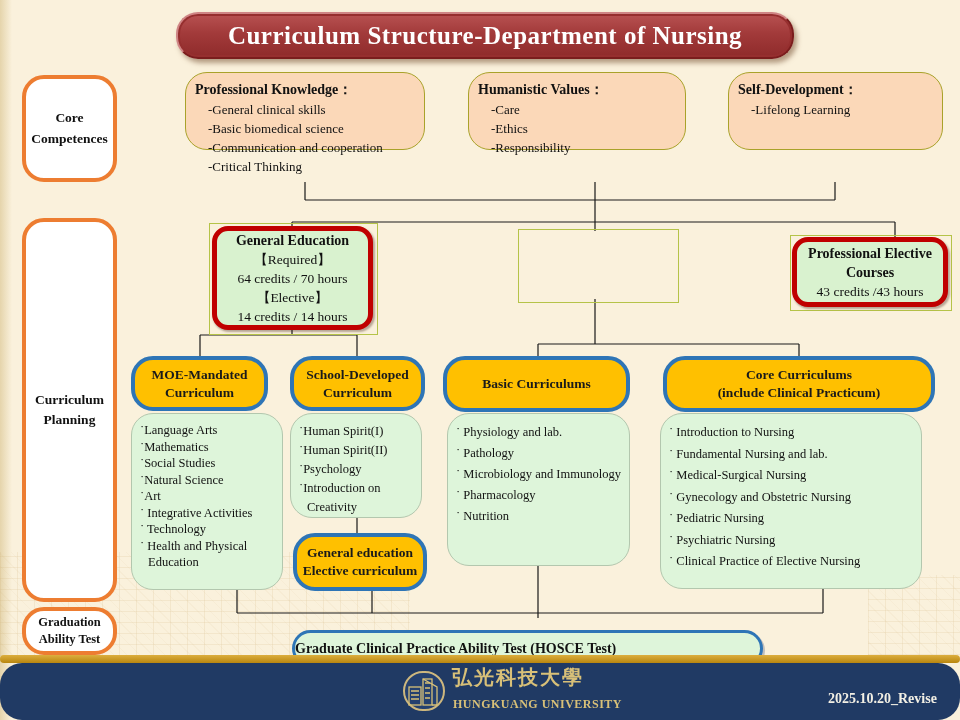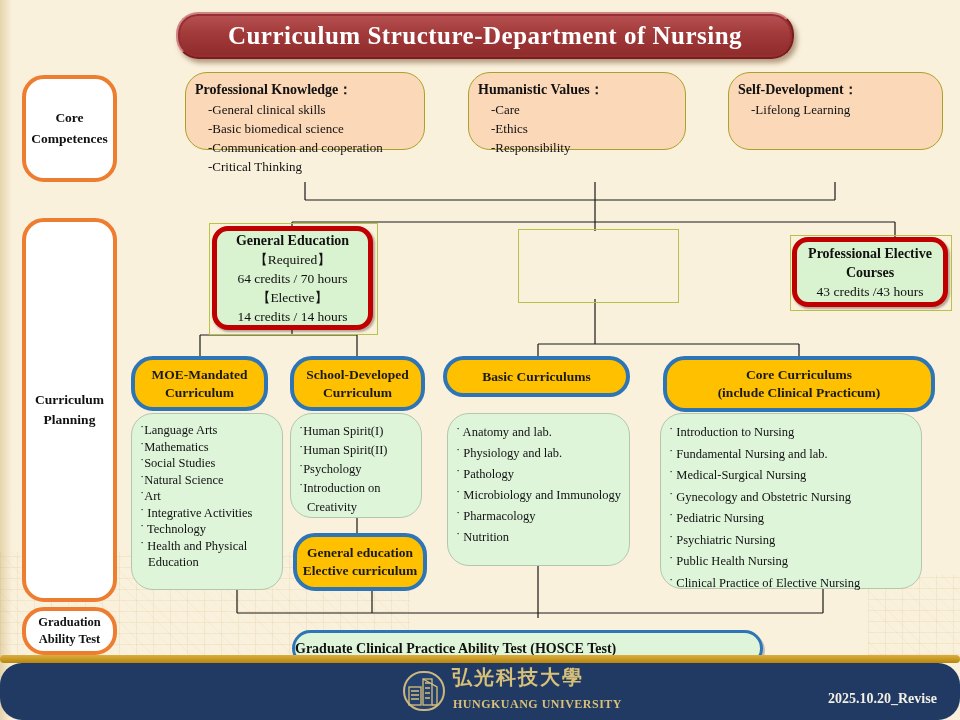--- a/index.html
+++ b/index.html
@@ -135,21 +135,21 @@
   </div>
 
   <div class="box ohdr" style="left:131px;top:356px;width:137px;height:55px;">
     <span>MOE-Mandated</span>
     <span>Curriculum</span>
   </div>
   <div class="box ohdr" style="left:290px;top:356px;width:135px;height:55px;">
     <span>School-Developed</span>
     <span>Curriculum</span>
   </div>
-  <div class="box ohdr" style="left:443px;top:356px;width:187px;height:41px;">
+  <div class="box ohdr" style="left:443px;top:356px;width:187px;height:56px;">
     <span>Basic Curriculums</span>
   </div>
   <div class="box ohdr" style="left:663px;top:356px;width:272px;height:56px;">
     <span>Core Curriculums</span>
     <span>(include Clinical Practicum)</span>
   </div>
 
   <div class="box glist moe-list" style="left:131px;top:413px;width:152px;height:177px;">
     <div>˙Language Arts</div>
     <div>˙Mathematics</div>
@@ -160,35 +160,33 @@
     <div>˙ Technology</div>
     <div>˙ Health and Physical Education</div>
   </div>
   <div class="box glist school-list" style="left:290px;top:413px;width:132px;height:105px;">
     <div>˙Human Spirit(I)</div>
     <div>˙Human Spirit(II)</div>
     <div>˙Psychology</div>
     <div>˙Introduction on Creativity</div>
   </div>
   <div class="box glist basic-list" style="left:447px;top:413px;width:183px;height:153px;">
-    <div>˙ Anatomy and lab.</div>
     <div>˙ Physiology and lab.</div>
     <div>˙ Pathology</div>
     <div>˙ Microbiology and Immunology</div>
     <div>˙ Pharmacology</div>
     <div>˙ Nutrition</div>
   </div>
   <div class="box glist core-list" style="left:660px;top:413px;width:262px;height:176px;">
     <div>˙ Introduction to Nursing</div>
     <div>˙ Fundamental Nursing and lab.</div>
     <div>˙ Medical-Surgical Nursing</div>
     <div>˙ Gynecology and Obstetric Nursing</div>
     <div>˙ Pediatric Nursing</div>
     <div>˙ Psychiatric Nursing</div>
-    <div>˙ Public Health Nursing</div>
     <div>˙ Clinical Practice of Elective Nursing</div>
   </div>
 
   <div class="box ohdr" style="left:293px;top:533px;width:134px;height:58px;">
     <span>General education</span>
     <span>Elective curriculum</span>
   </div>
 
   <div class="box hosce">
     <span>Graduate  Clinical Practice Ability Test (HOSCE Test)</span>

